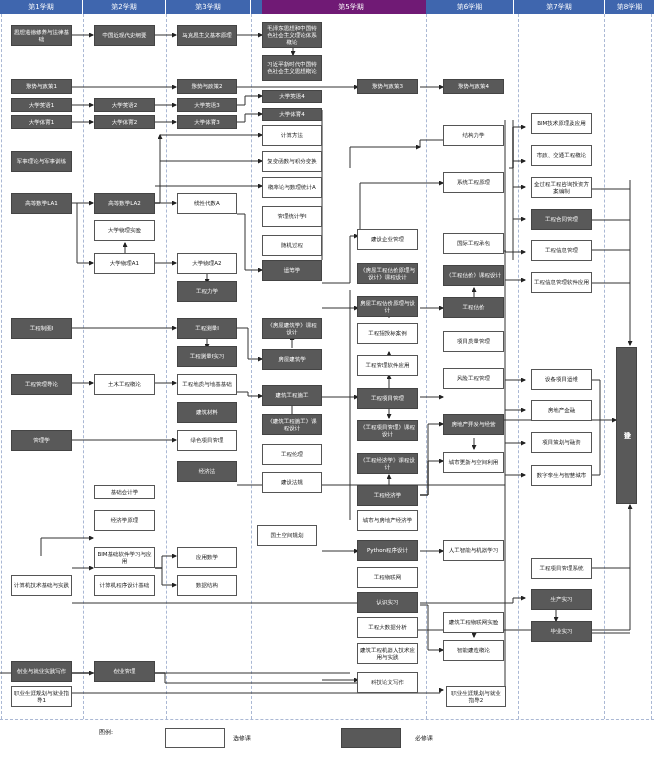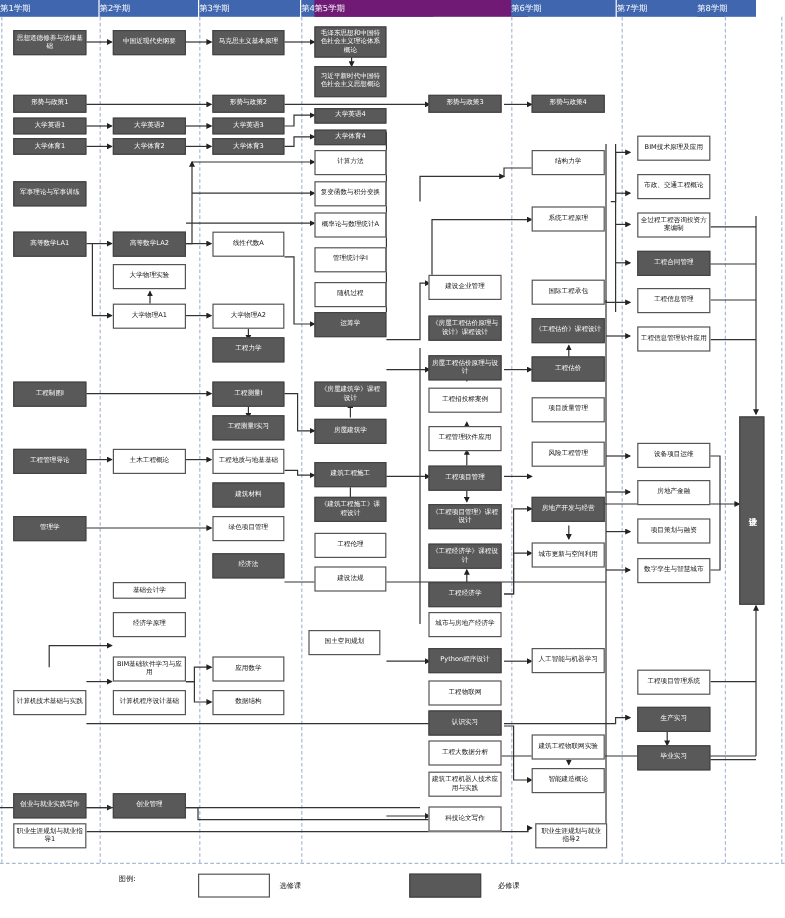--- a/index.html
+++ b/index.html
@@ -1,17 +1,17 @@
 <!DOCTYPE html>
 <html><head>
 <meta charset="utf-8">
 <style>
   html,body{margin:0;padding:0;background:#fff;}
   body{width:654px;height:765px;position:relative;overflow:hidden;font-family:"DejaVu Sans",sans-serif;}
-  .hdr{position:absolute;top:0;height:14px;background:#3f66ae;color:#fff;font-size:7px;line-height:14px;text-align:left;}
+  .hdr{position:absolute;top:0;height:14px;background:#3f66ae;color:#fff;font-size:7px;line-height:14px;text-align:center;}
   .vline{position:absolute;top:14px;height:705px;border-left:1px dashed #aab8d4;width:0;}
   .hline{position:absolute;left:0;width:654px;top:719px;border-top:1px dashed #aab8d4;}
   .box{position:absolute;box-sizing:border-box;border:1.5px solid #555;font-size:5.5px;line-height:7px;display:flex;align-items:center;justify-content:center;text-align:center;padding:0 2px;overflow:hidden;}
   .box.req{background:#595959;color:#fff;border-color:#444;}
   .box.opt{background:#fff;color:#111;}
   svg.wires{position:absolute;left:0;top:0;}
   .legend-label{position:absolute;font-size:6px;color:#111;}
   .vert{writing-mode:vertical-rl;}
 </style>
 </head>
@@ -19,21 +19,21 @@
 
 <div class="hdr" style="left:0;width:82px">第1学期</div>
 <div class="hdr" style="left:83px;width:82px">第2学期</div>
 <div class="hdr" style="left:166px;width:84px">第3学期</div>
 <div class="hdr" style="left:251px;width:110px">第4学期</div>
 
 <div class="hdr" style="left:262px;width:178px;background:#701a75;left:262px">第5学期</div>
 
 <div class="hdr" style="left:426px;width:87px">第6学期</div>
 <div class="hdr" style="left:514px;width:90px">第7学期</div>
-<div class="hdr" style="left:581px;width:49px">第8学期</div>
+<div class="hdr" style="left:605px;width:49px">第8学期</div>
 
 <div class="vline" style="left:1px"></div>
 <div class="vline" style="left:83px"></div>
 <div class="vline" style="left:166px"></div>
 <div class="vline" style="left:251px"></div>
 <div class="vline" style="left:426px"></div>
 <div class="vline" style="left:518px"></div>
 <div class="vline" style="left:604px"></div>
 <div class="vline" style="left:651px"></div>
 <div class="hline"></div>

